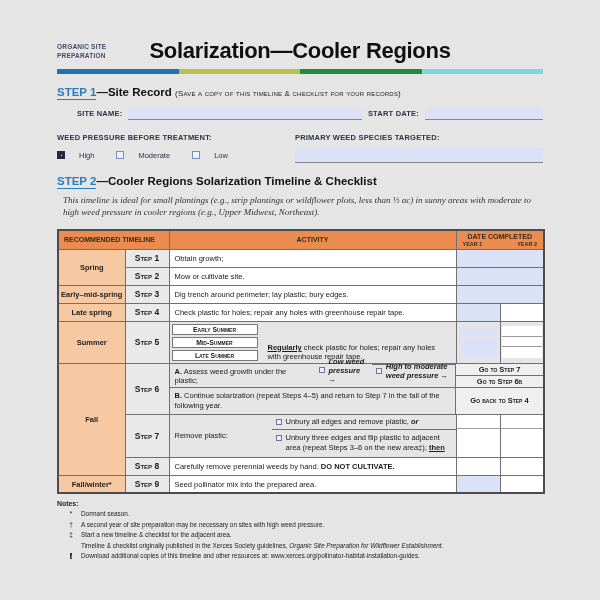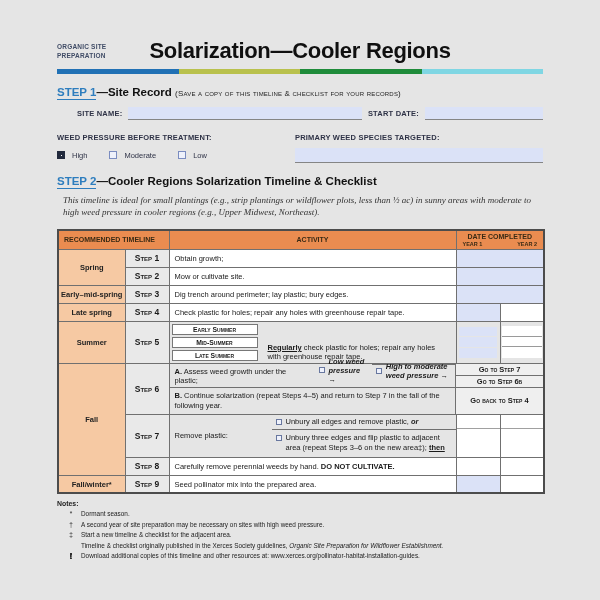--- a/index.html
+++ b/index.html
@@ -22,21 +22,21 @@
 
   
   .frow1 { display:flex; align-items:center; gap:6px; margin-top:7px;margin-left:20px; }
   .flabel { font-size:7.5px; font-weight:700; color:#2e3246; letter-spacing:.2px; white-space:nowrap; }
   .ffield { background:#DBE2F7; border-bottom:1.5px solid #858585; height:13px; }
   .f-site { flex:1; } .f-date { width:118px; }
   .frow2 { display:flex; margin-top:6px; }
   .frow2 .leftcol { width:238px; }
   .frow2 .rightcol { flex:1; }
   .cbrow { display:flex; gap:22px; margin-top:7px; align-items:center; }
-  .cbitem { display:flex; gap:7px; align-items:center; font-size:7.5px; color:#2e3246; }
+  .cbitem { display:flex; gap:14px; align-items:center; font-size:7.5px; color:#2e3246; }
   .cb { width:8px; height:8px; border:1px solid #7a8cc0; background:#eef1fb; position:relative; }
   .cb.checked { background:#222a3d; border-color:#222a3d; }
   .cb.checked::after { content:""; position:absolute; inset:2.5px; background:#fff; }
   .f-weed { margin-top:4px; height:15px; }
 
   
   .desc { margin:5px 0 0 6px; font-family:"Liberation Serif", serif; font-style:italic; font-size:9px; line-height:1.4; color:#333; }
 
   
   table { width:100%; border-collapse:collapse; table-layout:fixed; margin-top:10px; font-size:7.5px; border:2px solid #4c4c4c; }

